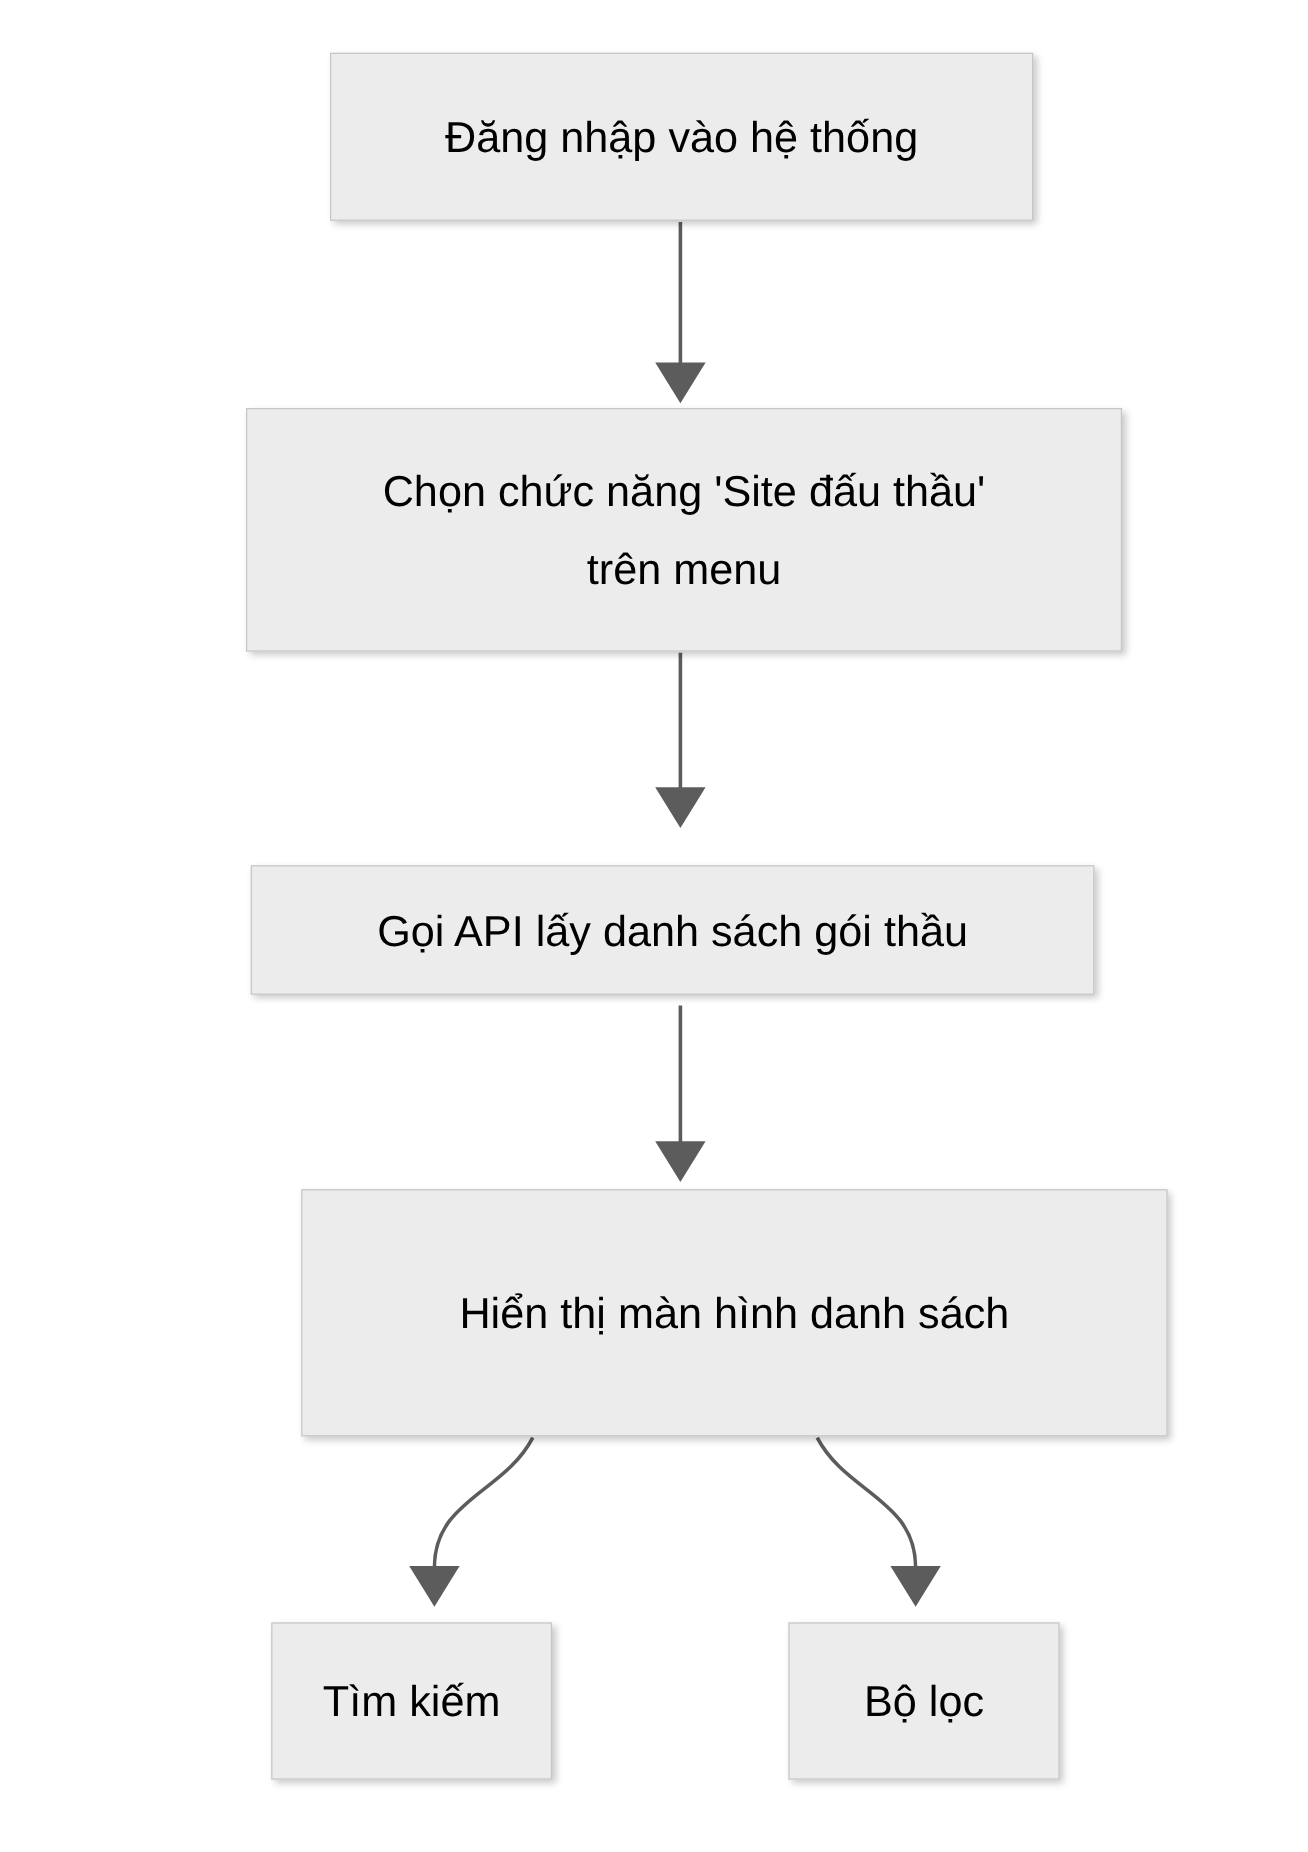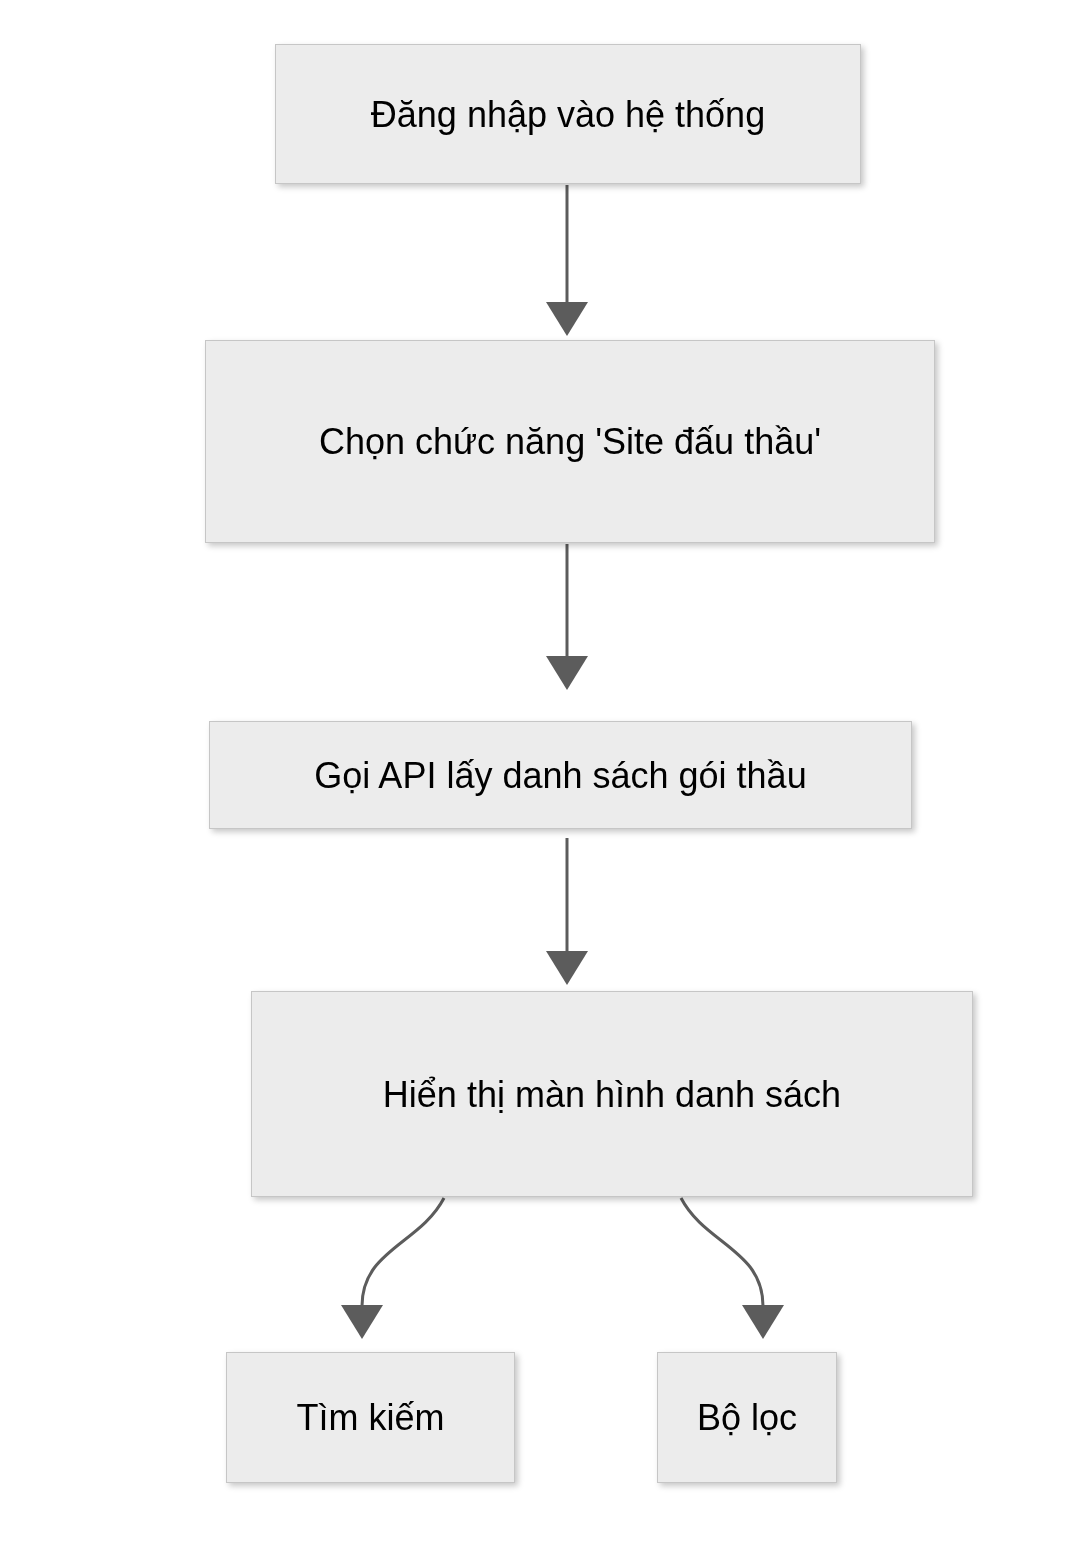--- a/index.html
+++ b/index.html
@@ -78,31 +78,32 @@
       <polygon class="edge-head" points="742,1305 784,1305 763,1339"></polygon>
     </g>
   </svg>
 
   <div class="node" style="left:275px; top:44px; width:586px; height:140px;">
     <span>Đăng nhập vào hệ thống</span>
   </div>
 
   <div class="node" style="left:205px; top:340px; width:730px; height:203px;">
     <span>Chọn chức năng 'Site đấu thầu'</span>
+    <span>trên menu</span>
   </div>
 
   <div class="node" style="left:209px; top:695px; width:703px; height:108px;margin-top:26px;">
     <span>Gọi API lấy danh sách gói thầu</span>
   </div>
 
   <div class="node" style="left:207px; top:991px; width:722px; height:206px;margin-left:44px;">
     <span>Hiển thị màn hình danh sách</span>
   </div>
 
-  <div class="node" style="left:226px; top:1352px; width:289px; height:131px;">
+  <div class="node" style="left:226px; top:1352px; width:234px; height:131px;">
     <span>Tìm kiếm</span>
   </div>
 
-  <div class="node" style="left:657px; top:1352px; width:180px; height:131px;">
+  <div class="node" style="left:657px; top:1352px; width:226px; height:131px;">
     <span>Bộ lọc</span>
   </div>
 
 </div>
 
 </body></html>

